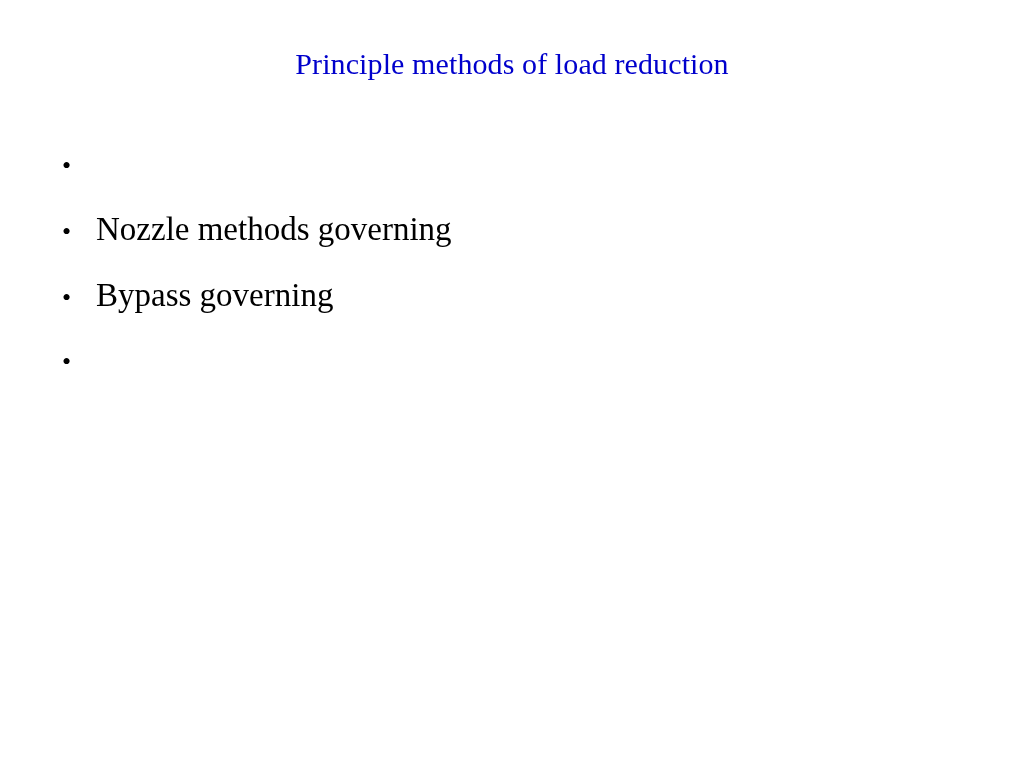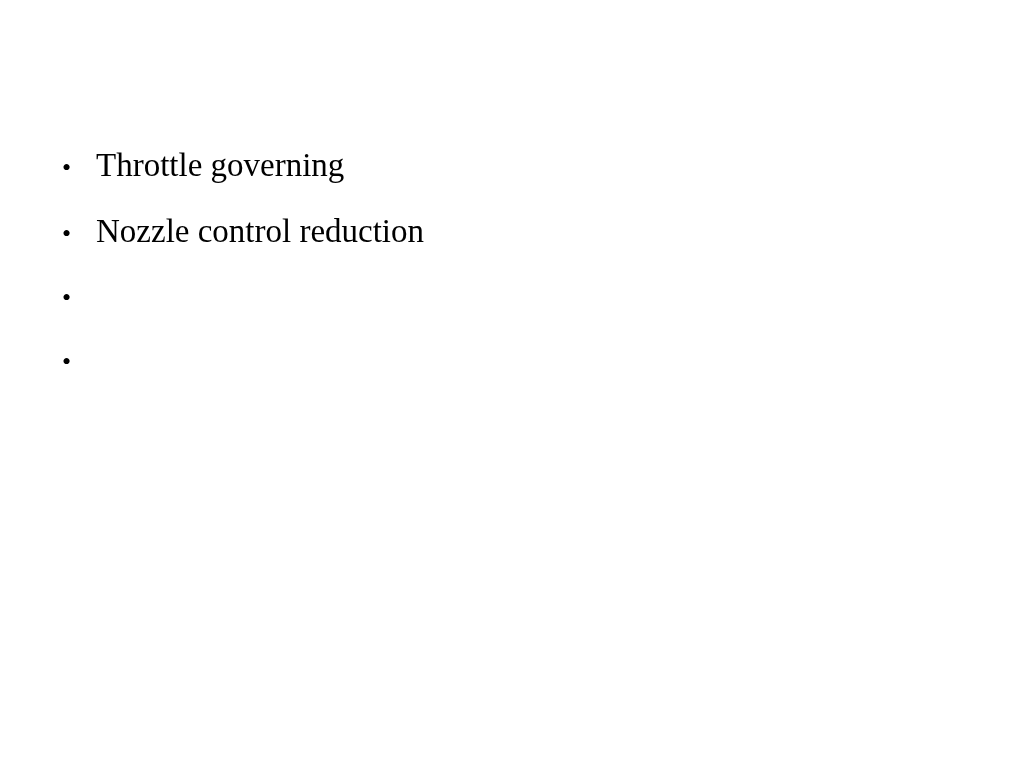--- a/index.html
+++ b/index.html
@@ -63,31 +63,32 @@
   .bullet-text {
     display: inline-block;
     white-space: nowrap;
   }
 </style>
 </head>
 <body>
 
 <div class="slide">
 
+  <div class="slide-title">Principle methods of load reduction</div>
 
   <ul class="bullet-list">
     <li class="bullet-item">
       <span class="bullet-marker">•</span>
-      <span class="bullet-text">Throttle governing</span>
     </li>
     <li class="bullet-item">
       <span class="bullet-marker">•</span>
-      <span class="bullet-text">Nozzle control reduction</span>
+      <span class="bullet-text">Nozzle methods governing</span>
     </li>
     <li class="bullet-item">
       <span class="bullet-marker">•</span>
+      <span class="bullet-text">Bypass governing</span>
     </li>
     <li class="bullet-item">
       <span class="bullet-marker">•</span>
     </li>
   </ul>
 
 </div>
 
 </body></html>

